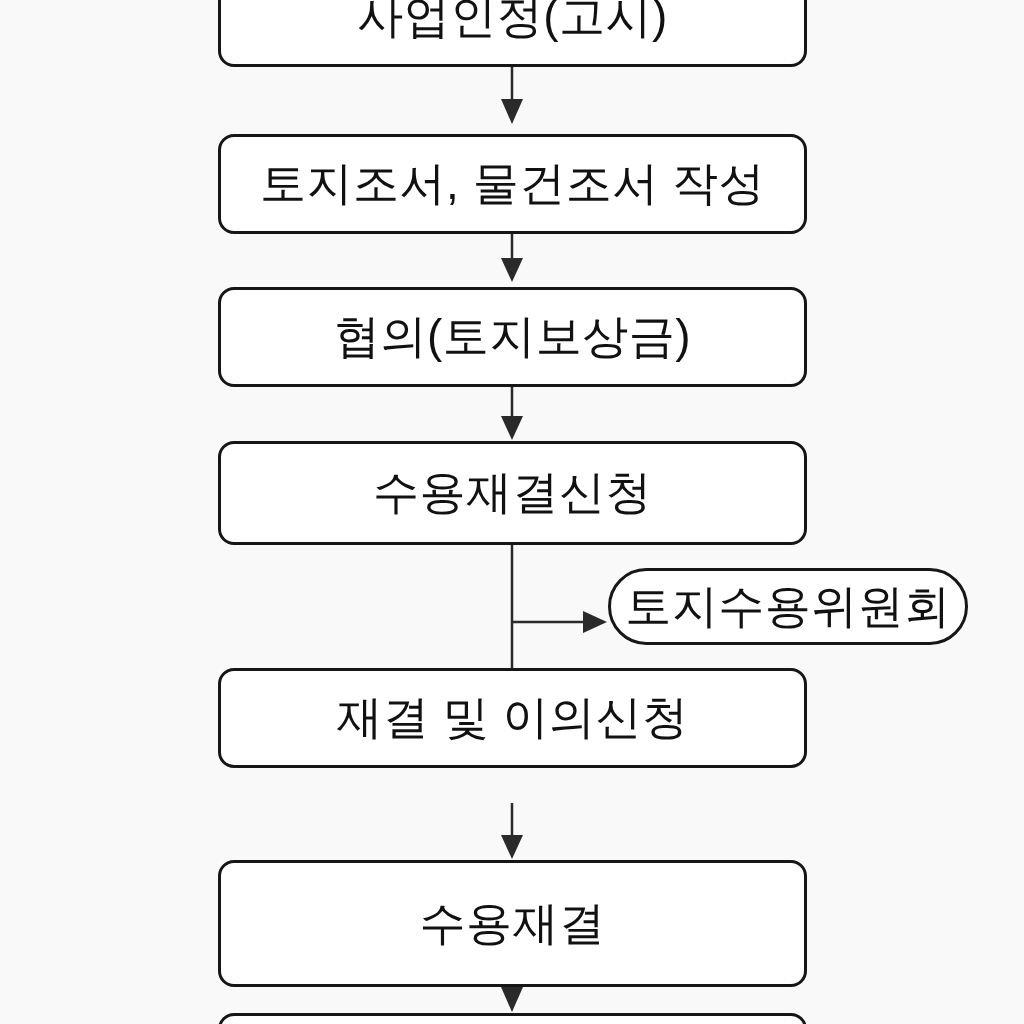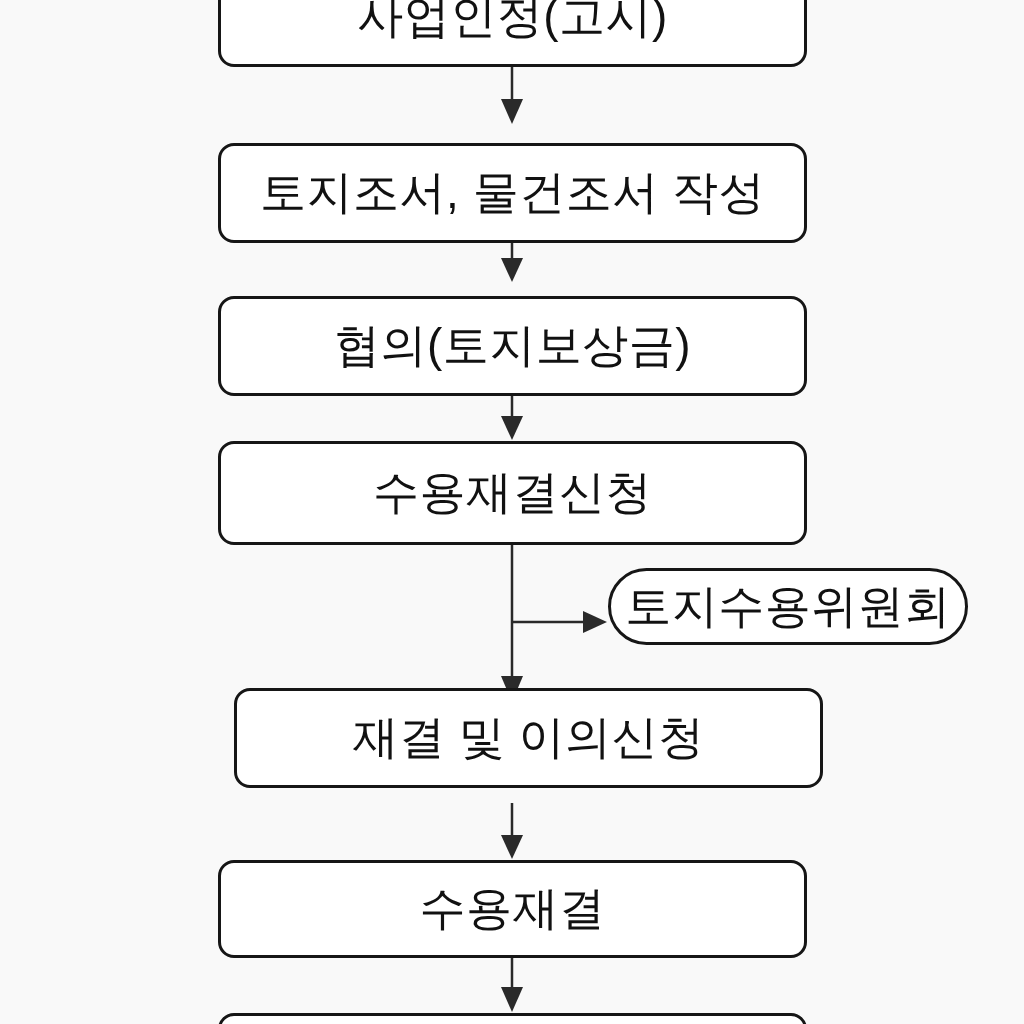--- a/index.html
+++ b/index.html
@@ -38,32 +38,32 @@
     display: flex;
     align-items: center;
     justify-content: center;
     font-size: 46px;
     font-weight: 500;
     color: #111111;
     letter-spacing: 0.5px;
     white-space: nowrap;
   }
   .node-1 { top: -33px; }
-  .node-2 { top: 143px; text-align: right; }
-  .node-3 { top: 296px; }
+  .node-2 { top: 134px; text-align: right; }
+  .node-3 { top: 287px; }
   .node-4 { top: 441px; height: 104px; }
   .node-committee {
     left: 608px;
     top: 568px;
     width: 360px;
     height: 77px;
     border-radius: 53px;
   }
-  .node-5 { top: 688px; margin-left: 16px; }
-  .node-6 { top: 860px; height: 98px; }
+  .node-5 { top: 668px; }
+  .node-6 { top: 860px; height: 127px; }
   .node-7 { top: 1013px; }
 </style>
 </head>
 <body>
 
 <div class="canvas">
 
   <svg class="connectors" viewBox="0 0 1024 1024" xmlns="http://www.w3.org/2000/svg">
     <g>
       <line x1="512" y1="67" x2="512" y2="100" stroke="#2a2a2a" stroke-width="2.5"></line>

